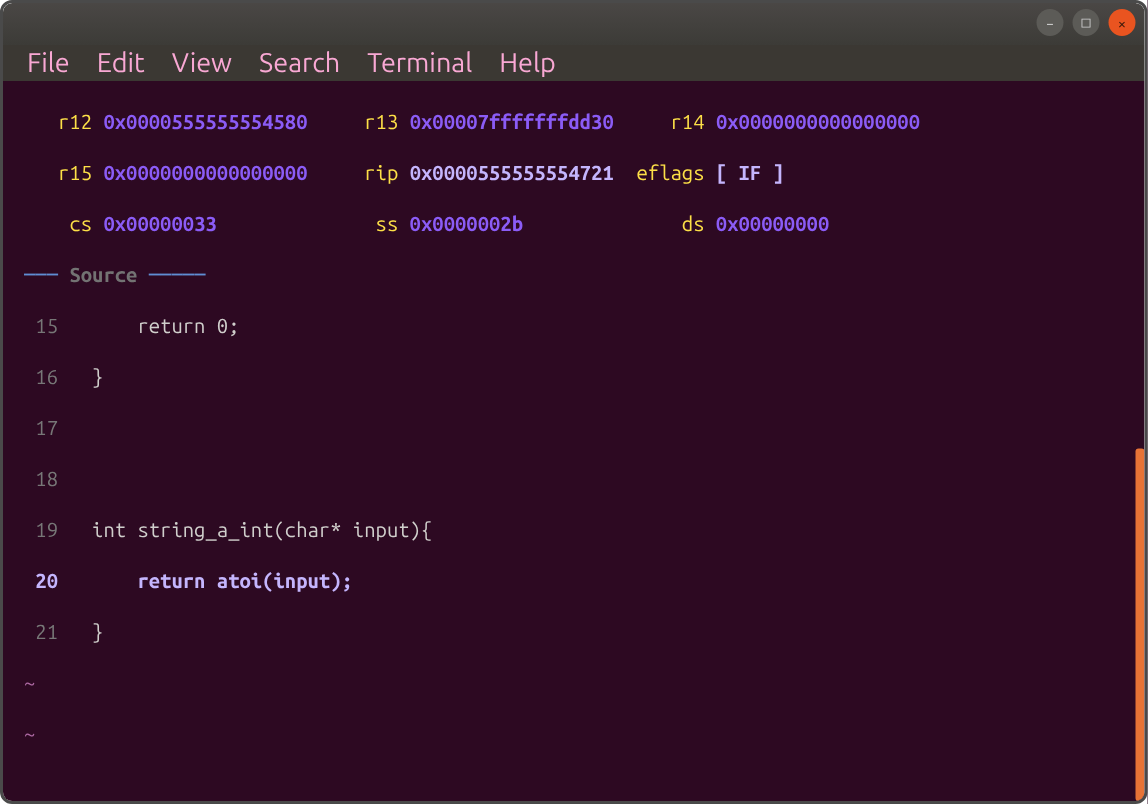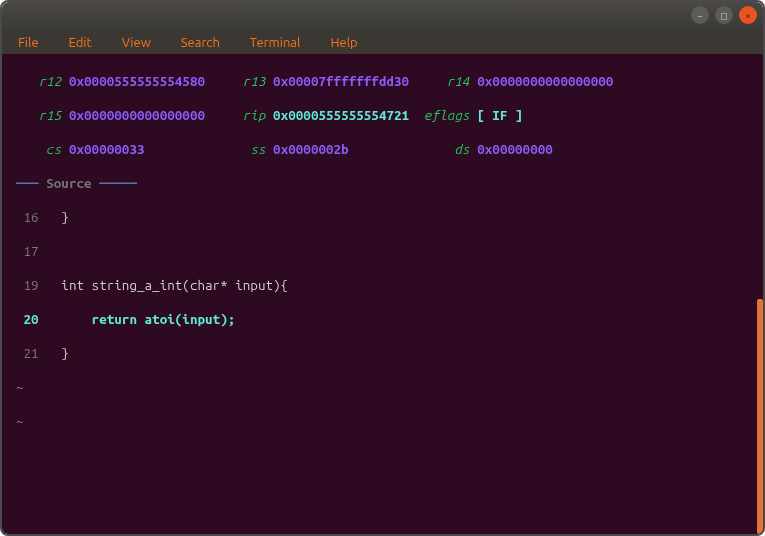--- a/index.html
+++ b/index.html
@@ -48,24 +48,24 @@
 .min { background: #5c5b57; color: #ccc; }
 .max { background: #5c5b57; color: #ccc; }
 .close { background: #e95420; color: #3b1a0a; }
 
 .menubar {
   height: 24px;
   background: #3b3833;
   display: flex;
   align-items: center;
   padding: 0 8px;
-  gap: 14px;
+  gap: 2px;
   font-family: Ubuntu, sans-serif;
-  font-size: 13px;
-  color: #f97316;
+  font-size: 18px;
+  color: #f9a8d4;
 }
 .menubar span {
   padding: 2px 8px;
   cursor: pointer;
 }
 
 .terminal {
   background: #2d0922;
   color: #d0cfcc;
   height: calc(100% - 52px);
@@ -85,22 +85,22 @@
   background: transparent;
 }
 .scrollbar-thumb {
   position: absolute;
   right: 0;
   width: 6px;
   background: #e77336;
   border-radius: 2px;
 }
 .c-white { color: #8b5cf6; font-weight: bold; }
-.c-teal { color: #22c55e; font-style: italic; }
-.c-green { color: #5eead4; font-weight: bold; }
+.c-teal { color: #fde047; }
+.c-green { color: #c4b5fd; font-weight: bold; }
 .c-yellow { color: #737373; font-weight: bold; }
 .c-blue { color: #5f8dd3; }
 .c-gray { color: #777; }
 .c-tilde { color: #ae6aa4; }
 </style>
 </head>
 <body>
 
 <div class="titlebar">
   <div class="window-controls">
@@ -117,22 +117,24 @@
   <span>Search</span>
   <span>Terminal</span>
   <span>Help</span>
 </div>
 
 <div class="terminal">
 <div>   <span class="c-teal">r12</span> <span class="c-white">0x0000555555554580</span>     <span class="c-teal">r13</span> <span class="c-white">0x00007fffffffdd30</span>     <span class="c-teal">r14</span> <span class="c-white">0x0000000000000000</span></div>
 <div>   <span class="c-teal">r15</span> <span class="c-white">0x0000000000000000</span>     <span class="c-teal">rip</span> <span class="c-green">0x0000555555554721</span>  <span class="c-teal">eflags</span> <span class="c-green">[ IF ]</span></div>
 <div>    <span class="c-teal">cs</span> <span class="c-white">0x00000033</span>              <span class="c-teal">ss</span> <span class="c-white">0x0000002b</span>              <span class="c-teal">ds</span> <span class="c-white">0x00000000</span></div>
 <div><span class="c-blue">─── </span><span class="c-yellow">Source</span><span class="c-blue"> ─────</span></div>
+<div> <span class="c-gray">15</span><span>       return 0;</span></div>
 <div> <span class="c-gray">16</span><span>   }</span></div>
 <div> <span class="c-gray">17</span></div>
+<div> <span class="c-gray">18</span></div>
 <div> <span class="c-gray">19</span><span>   int string_a_int(char* input){</span></div>
 <div> <span class="c-green">20</span><span class="c-green">       return atoi(input);</span></div>
 <div> <span class="c-gray">21</span><span>   }</span></div>
 <div><span class="c-tilde">~</span></div>
 <div><span class="c-tilde">~</span></div>
 
 
 
 
 

